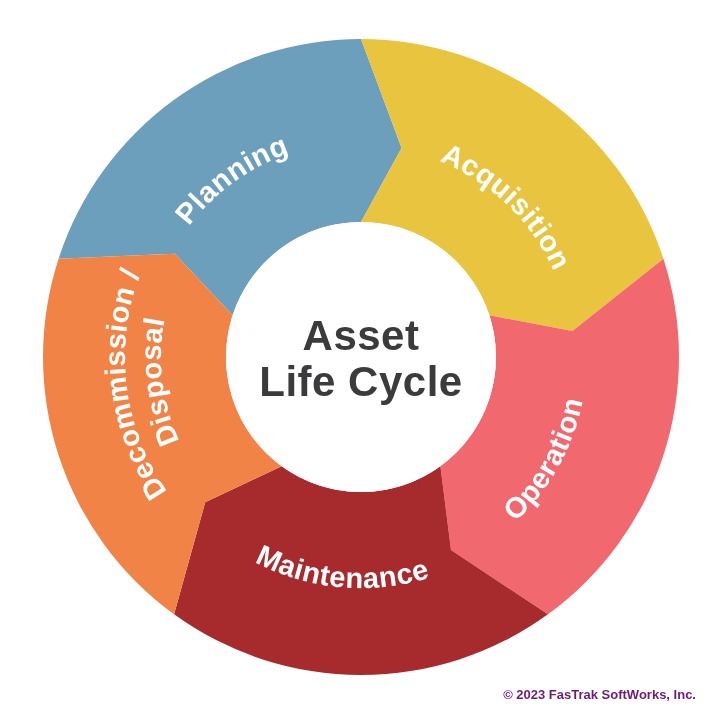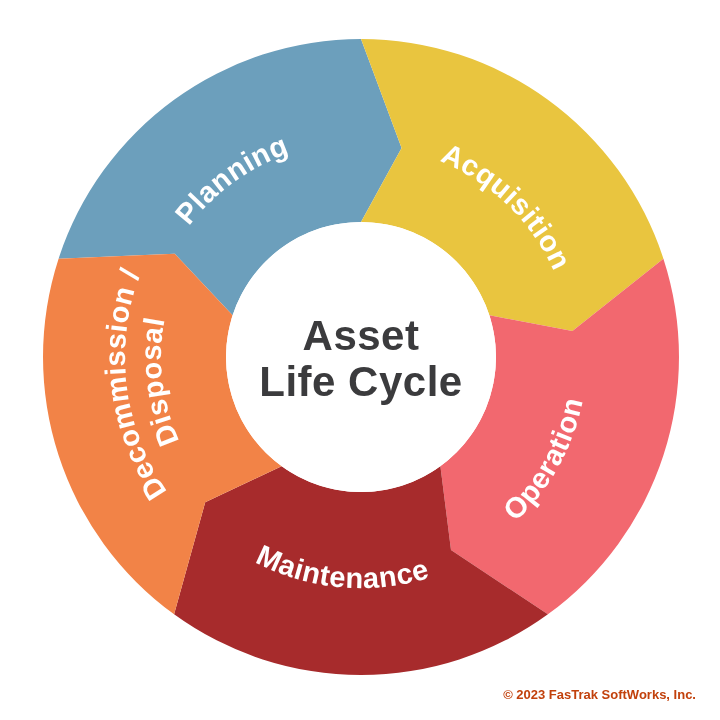--- a/index.html
+++ b/index.html
@@ -35,21 +35,21 @@
     font-size: 42px;
     font-weight: bold;
     letter-spacing: 0.5px;
   }
   .copyright {
     position: absolute;
     right: 24px;
     bottom: 18px;
     font-size: 13px;
     font-weight: 600;
-    color: #c2410c;
+    color: #701a75;
     font-family: "Liberation Sans", sans-serif;
   }
 </style>
 </head>
 <body>
 
 <div class="stage">
 
   <svg class="cycle" viewBox="0 0 720 720" xmlns="http://www.w3.org/2000/svg">
     <defs>

